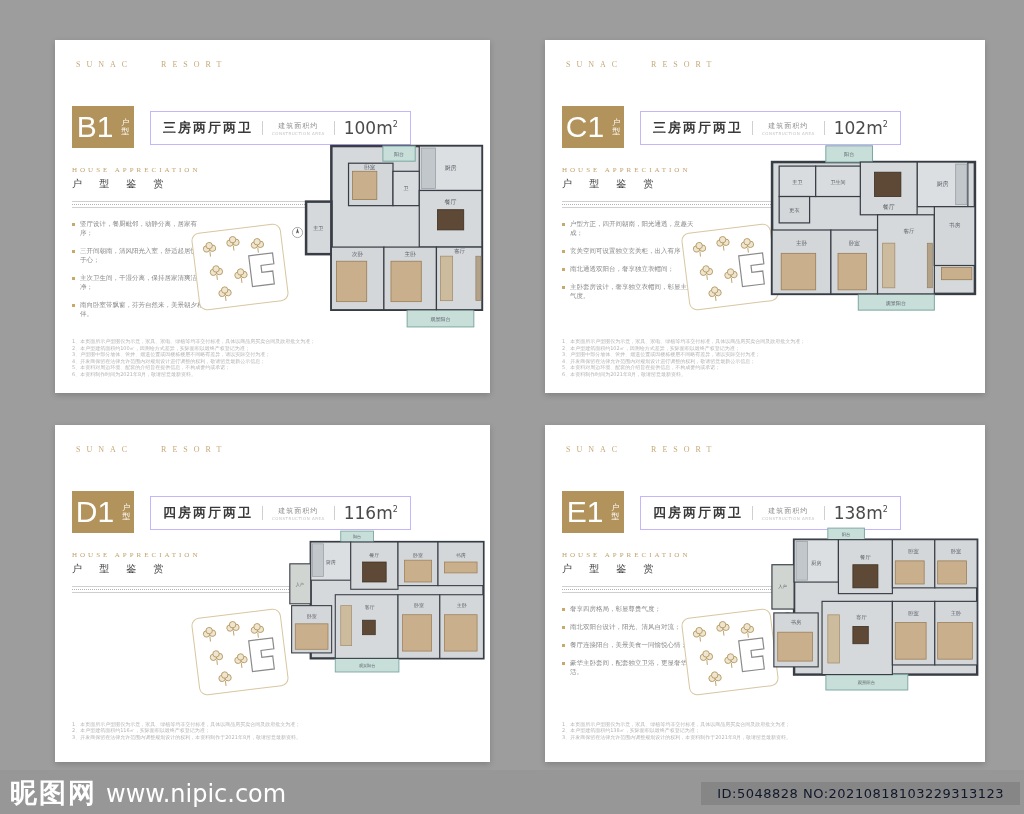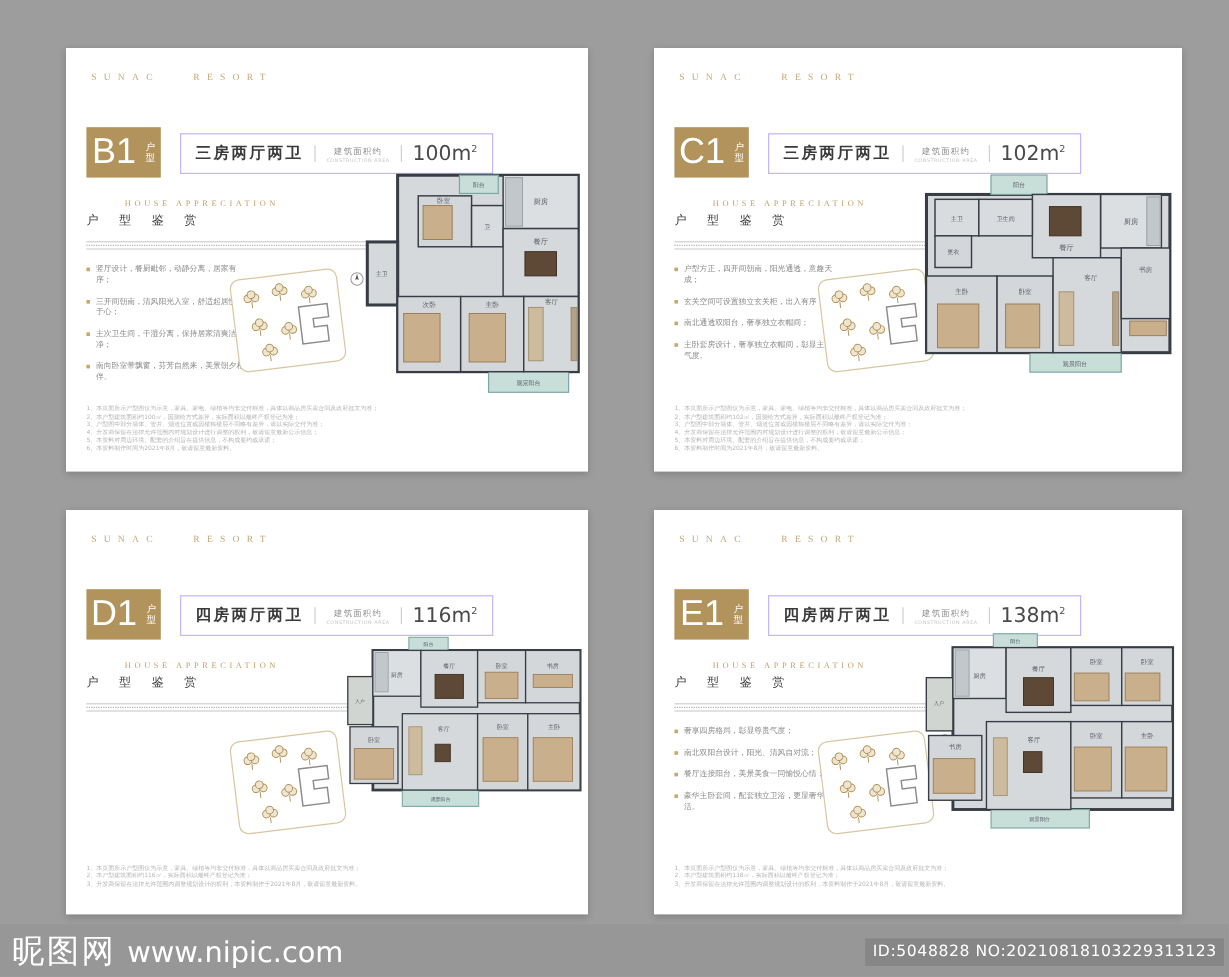--- a/index.html
+++ b/index.html
@@ -22,21 +22,21 @@
         align-items:center;padding:0 12px;gap:9px;background:#fff;}
   .spec .rooms{font-size:13px;font-weight:bold;color:#3a3a3a;letter-spacing:2px;}
   .spec .vr{width:1px;height:14px;background:#d0d0d0;}
   .spec .arealabel{display:flex;flex-direction:column;align-items:center;}
   .spec .arealabel .cn{font-size:7px;color:#8d8d8d;letter-spacing:1px;}
   .spec .arealabel .en{font-size:4px;color:#c4c4c4;letter-spacing:.5px;}
   .spec .area{font-size:17px;color:#4a4a4a;}
   .spec .area sup{font-size:8px;}
 
   .sec-en{position:absolute;left:17px;top:126px;font-size:7px;color:#c3a06b;letter-spacing:3px;
-          font-family:"Liberation Serif",serif;margin-left:32px;}
+          font-family:"Liberation Serif",serif;}
   .sec-cn{position:absolute;left:17px;top:137px;font-size:10px;color:#3a3a3a;letter-spacing:7px;}
   .divider{position:absolute;left:17px;top:161px;width:243px;height:5px;
            border-top:1px solid #cfcfcf;border-bottom:1px solid #cfcfcf;}
   .divider i{display:block;border-top:1px dotted #b2b2b2;margin-top:2px;}
 
   .bullets{position:absolute;left:17px;top:180px;width:132px;}
   .bullets div{position:relative;padding-left:8px;font-size:6.5px;color:#8a8a8a;line-height:9px;margin-bottom:9px;}
   .bullets div::before{content:"";position:absolute;left:0;top:3px;width:3px;height:3px;background:#c9a86e;}
 
   .minimap{position:absolute;left:140px;top:188px;width:88px;height:76px;transform:rotate(-7deg);
@@ -51,24 +51,24 @@
   #p1 .plan{left:222px;top:100px;width:213px;height:180px;}
   #p2 .plan{left:233px;top:102px;width:200px;height:150px;}
   #p3 .plan{left:225px;top:98px;width:212px;height:175px;}
 
   .disclaimer{position:absolute;left:17px;right:20px;bottom:16px;}
   .disclaimer div{font-size:5px;line-height:6.5px;color:#b5b5b5;white-space:nowrap;overflow:hidden;}
   #p2 .disclaimer,#p3 .disclaimer{bottom:22px;}
 
   .bottombar{position:absolute;left:0;top:770px;width:1024px;height:44px;background:#979797;}
   .wm-left{position:absolute;left:10px;top:5px;display:flex;align-items:baseline;gap:9px;color:#fff;}
-  .wm-site{font-size:27px;font-weight:normal;letter-spacing:2px;}
+  .wm-site{font-size:27px;font-weight:bold;letter-spacing:2px;}
   .wm-url{font-size:24px;}
-  .wm-right{position:absolute;right:4px;top:12px;background:#868686;color:#ffffff;font-size:13px;
-            padding:4px 6px;letter-spacing:.5px;}
+  .wm-right{position:absolute;right:4px;top:12px;background:#868686;color:#0f172a;font-size:13px;
+            padding:4px 16px;letter-spacing:.5px;}
 </style>
 </head>
 <body>
 
 <div class="stage">
 
   <div class="panel" id="p0">
     <div class="brand">SUNAC RESORT</div>
     <div class="badge">
       <span class="code">B1</span>

